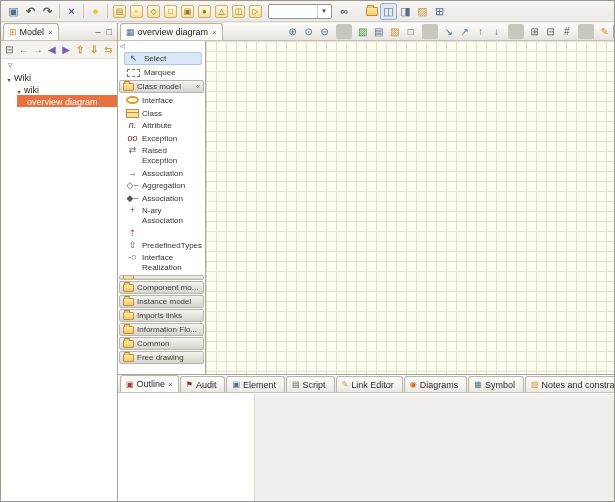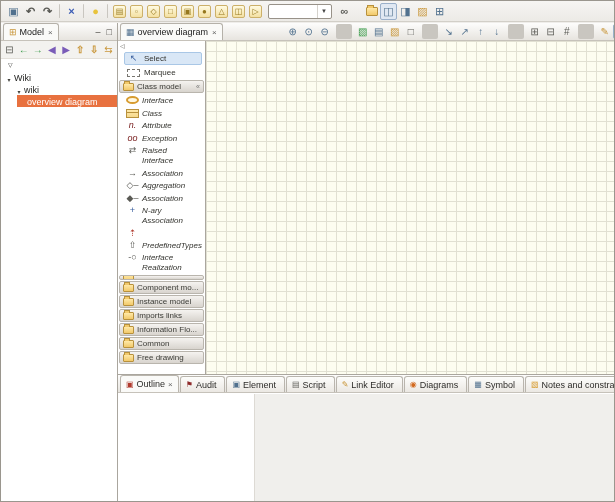--- a/index.html
+++ b/index.html
@@ -60,21 +60,21 @@
   .ed-tools .tbtn { width:16px; height:15px; font-size:10px; }
   .editor-body { flex:1; display:flex; min-height:0; }
 
   
   .palette { width:88px; flex:none; background:#fff; border-right:1px solid #aaa69e; overflow:hidden; padding-top:1px; }
   .pal-collapse { height:9px; padding-left:2px; font-size:6px; color:#55534e; }
   .pal-tool { display:flex; align-items:center; gap:4px; margin:1px 3px 1px 6px; padding:1px 2px; color:#33332e; font-size:8px; border:1px solid transparent; }
   .pal-tool.selected { background:#d9e7f6; border-color:#a9c7e6; border-radius:2px; }
   .pal-tool .pi, .pal-item .pi { width:13px; flex:none; text-align:center; font-size:9px; line-height:9px; }
   .pal-item { display:flex; align-items:flex-start; gap:3px; padding:2px 1px 1px 8px; color:#33332e; font-size:8px; }
-  .pal-item .plabel { width:58px; line-height:1.2;font-style:italic; }
+  .pal-item .plabel { width:58px; line-height:1.2; }
   .drawer { height:13px; display:flex; align-items:center; gap:3px; padding:0 3px; background:linear-gradient(#f5f3f0,#d8d4ce); border:1px solid #b9b5ad; border-radius:2px; margin:1px 1px; font-size:8px; color:#3a3a35; white-space:nowrap; overflow:hidden; }
   .drawer .pin { margin-left:auto; font-size:7px; color:#777; }
   .drawer.clipped { height:5px; margin-top:2px; }
   .fold { width:11px; height:8px; flex:none; background:linear-gradient(#ffe9a8,#f2c96a); border:1px solid #b8913c; border-radius:1px; position:relative; }
   .fold::before { content:""; position:absolute; top:-3px; left:0; width:4px; height:2px; background:#f2c96a; border:1px solid #b8913c; border-bottom:none; }
   .ic-iface { width:8px; height:8px; border:2px solid #d79b2e; border-radius:50%; background:#fff8e0; display:inline-block; }
   .ic-class { width:11px; height:9px; border:1px solid #b8913c; background:linear-gradient(#ffe9a8,#f6d98c); display:inline-block; position:relative; }
   .ic-class::before { content:""; position:absolute; left:0; right:0; top:2px; border-top:1px solid #b8913c; }
   .ic-marquee { width:9px; height:8px; border:1px dashed #77756f; display:inline-block; }
   .ic-cursor { color:#3a5f9e; font-size:9px; }
@@ -416,21 +416,21 @@
                   <span class="plabel">Attribute</span>
                 </div>
 
                 <div class="pal-item">
                   <span class="pi c-darkred">oo</span>
                   <span class="plabel">Exception</span>
                 </div>
 
                 <div class="pal-item">
                   <span class="pi c-gray">⇄</span>
-                  <span class="plabel">Raised Interface</span>
+                  <span class="plabel">Raised Exception</span>
                 </div>
 
                 <div class="pal-item">
                   <span class="pi c-gray">→</span>
                   <span class="plabel">Association</span>
                 </div>
 
                 <div class="pal-item">
                   <span class="pi c-gray">◇–</span>
                   <span class="plabel">Aggregation</span>

